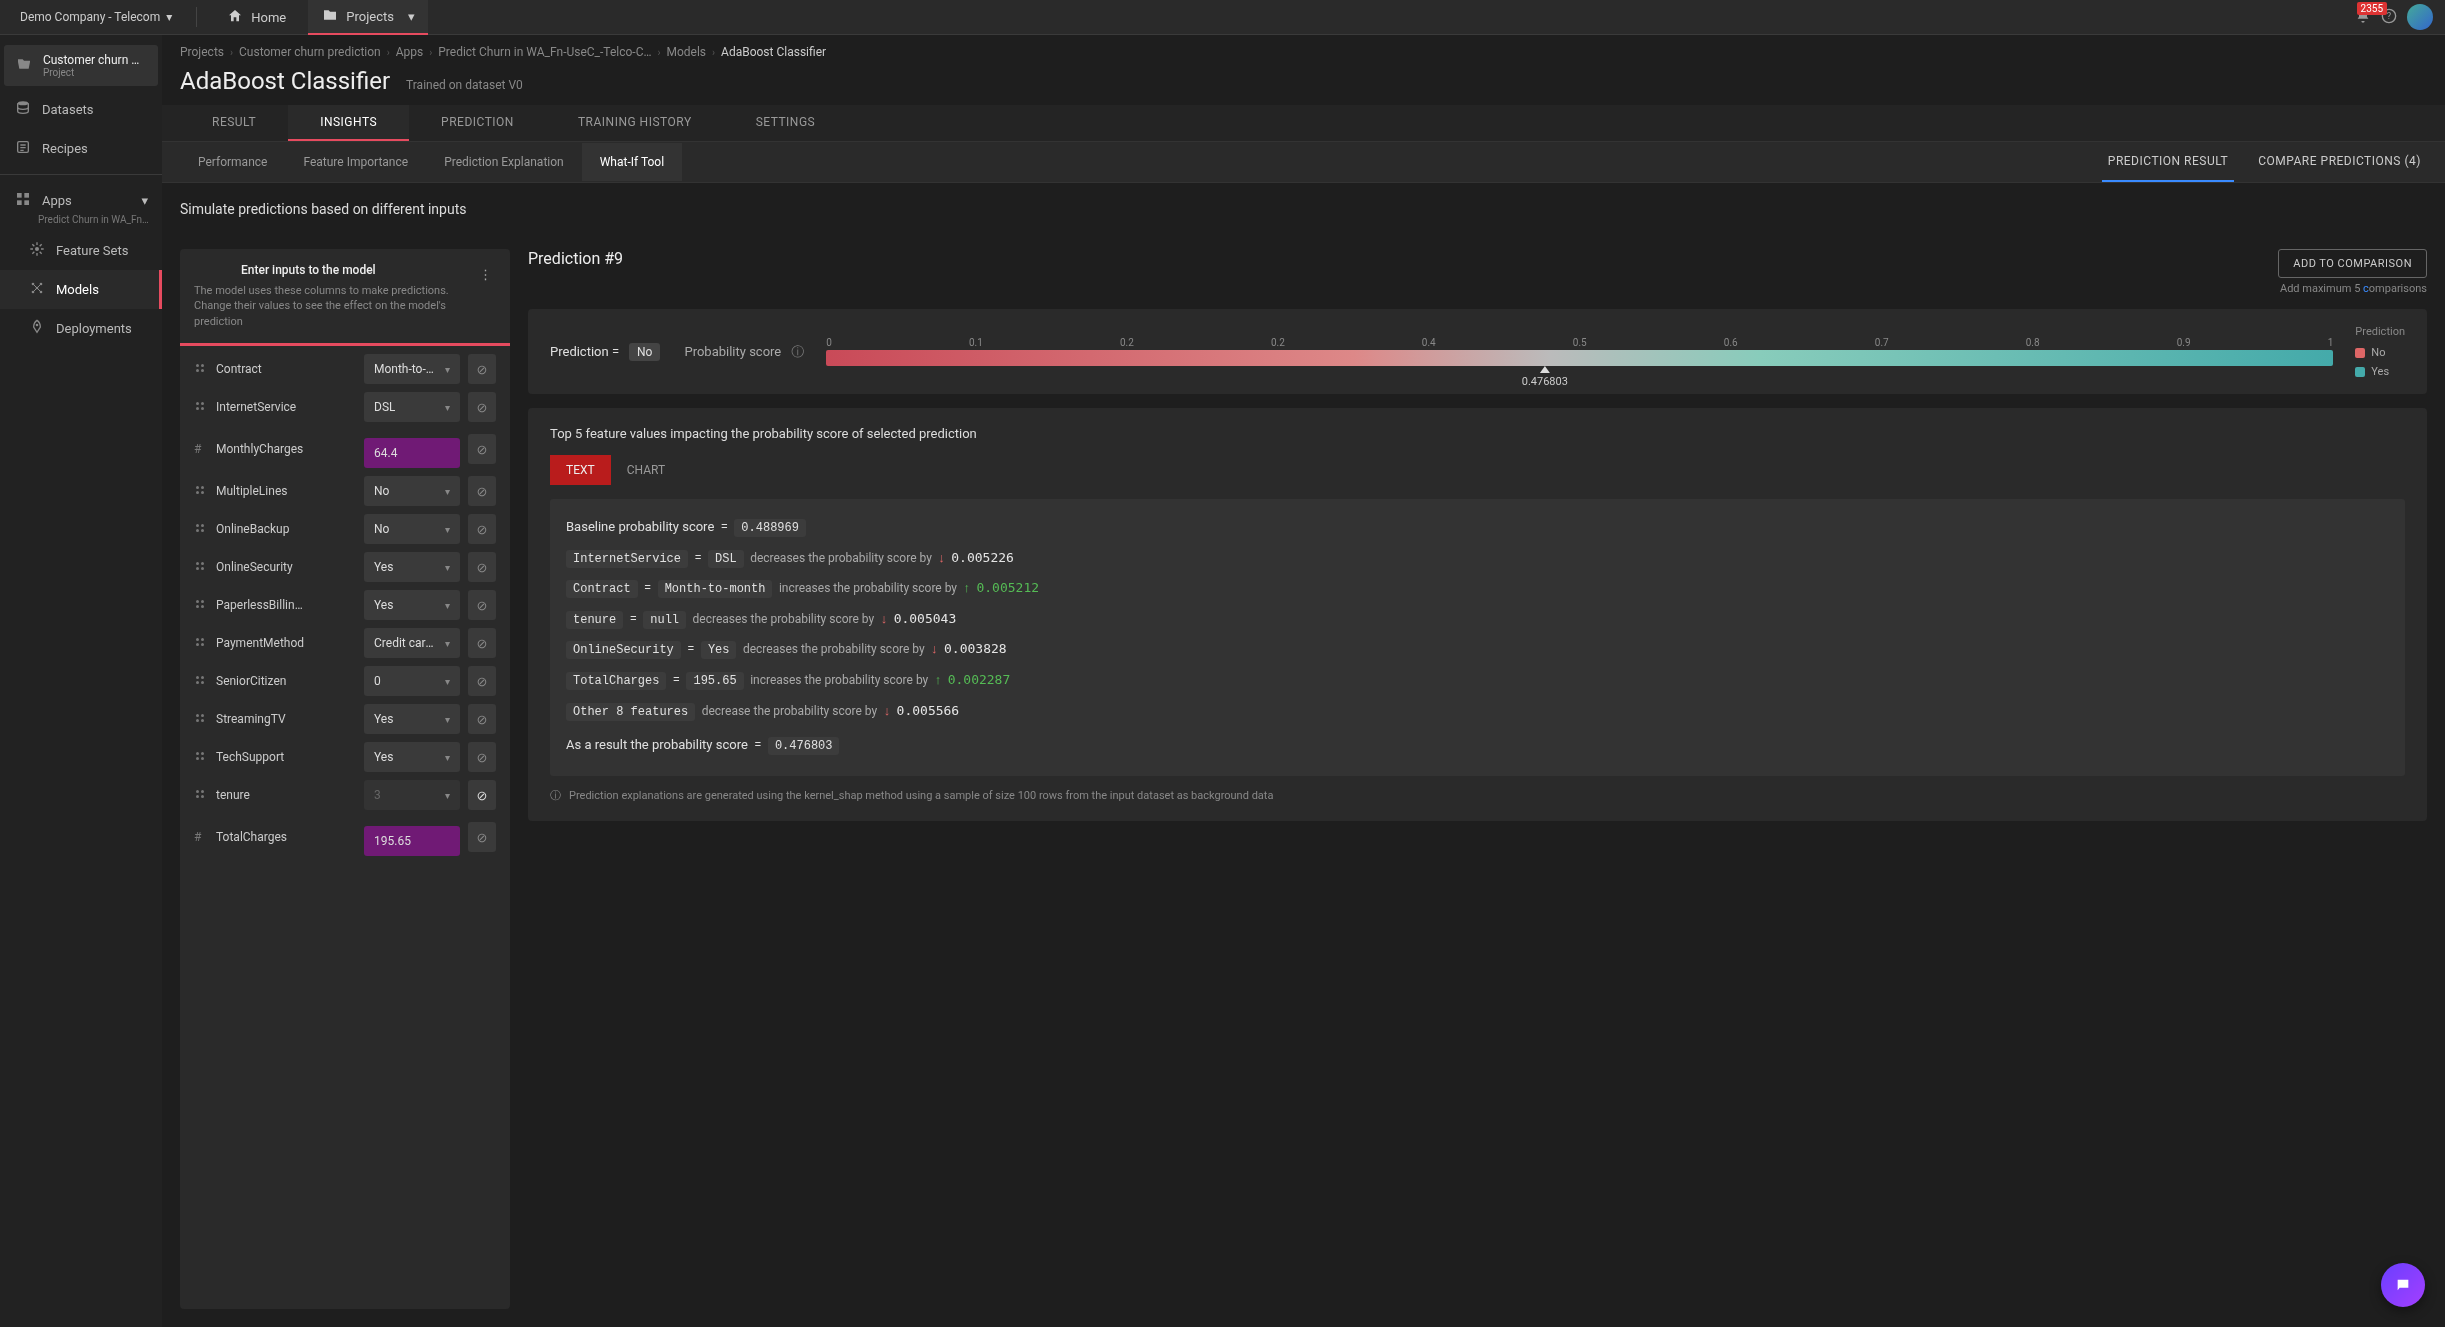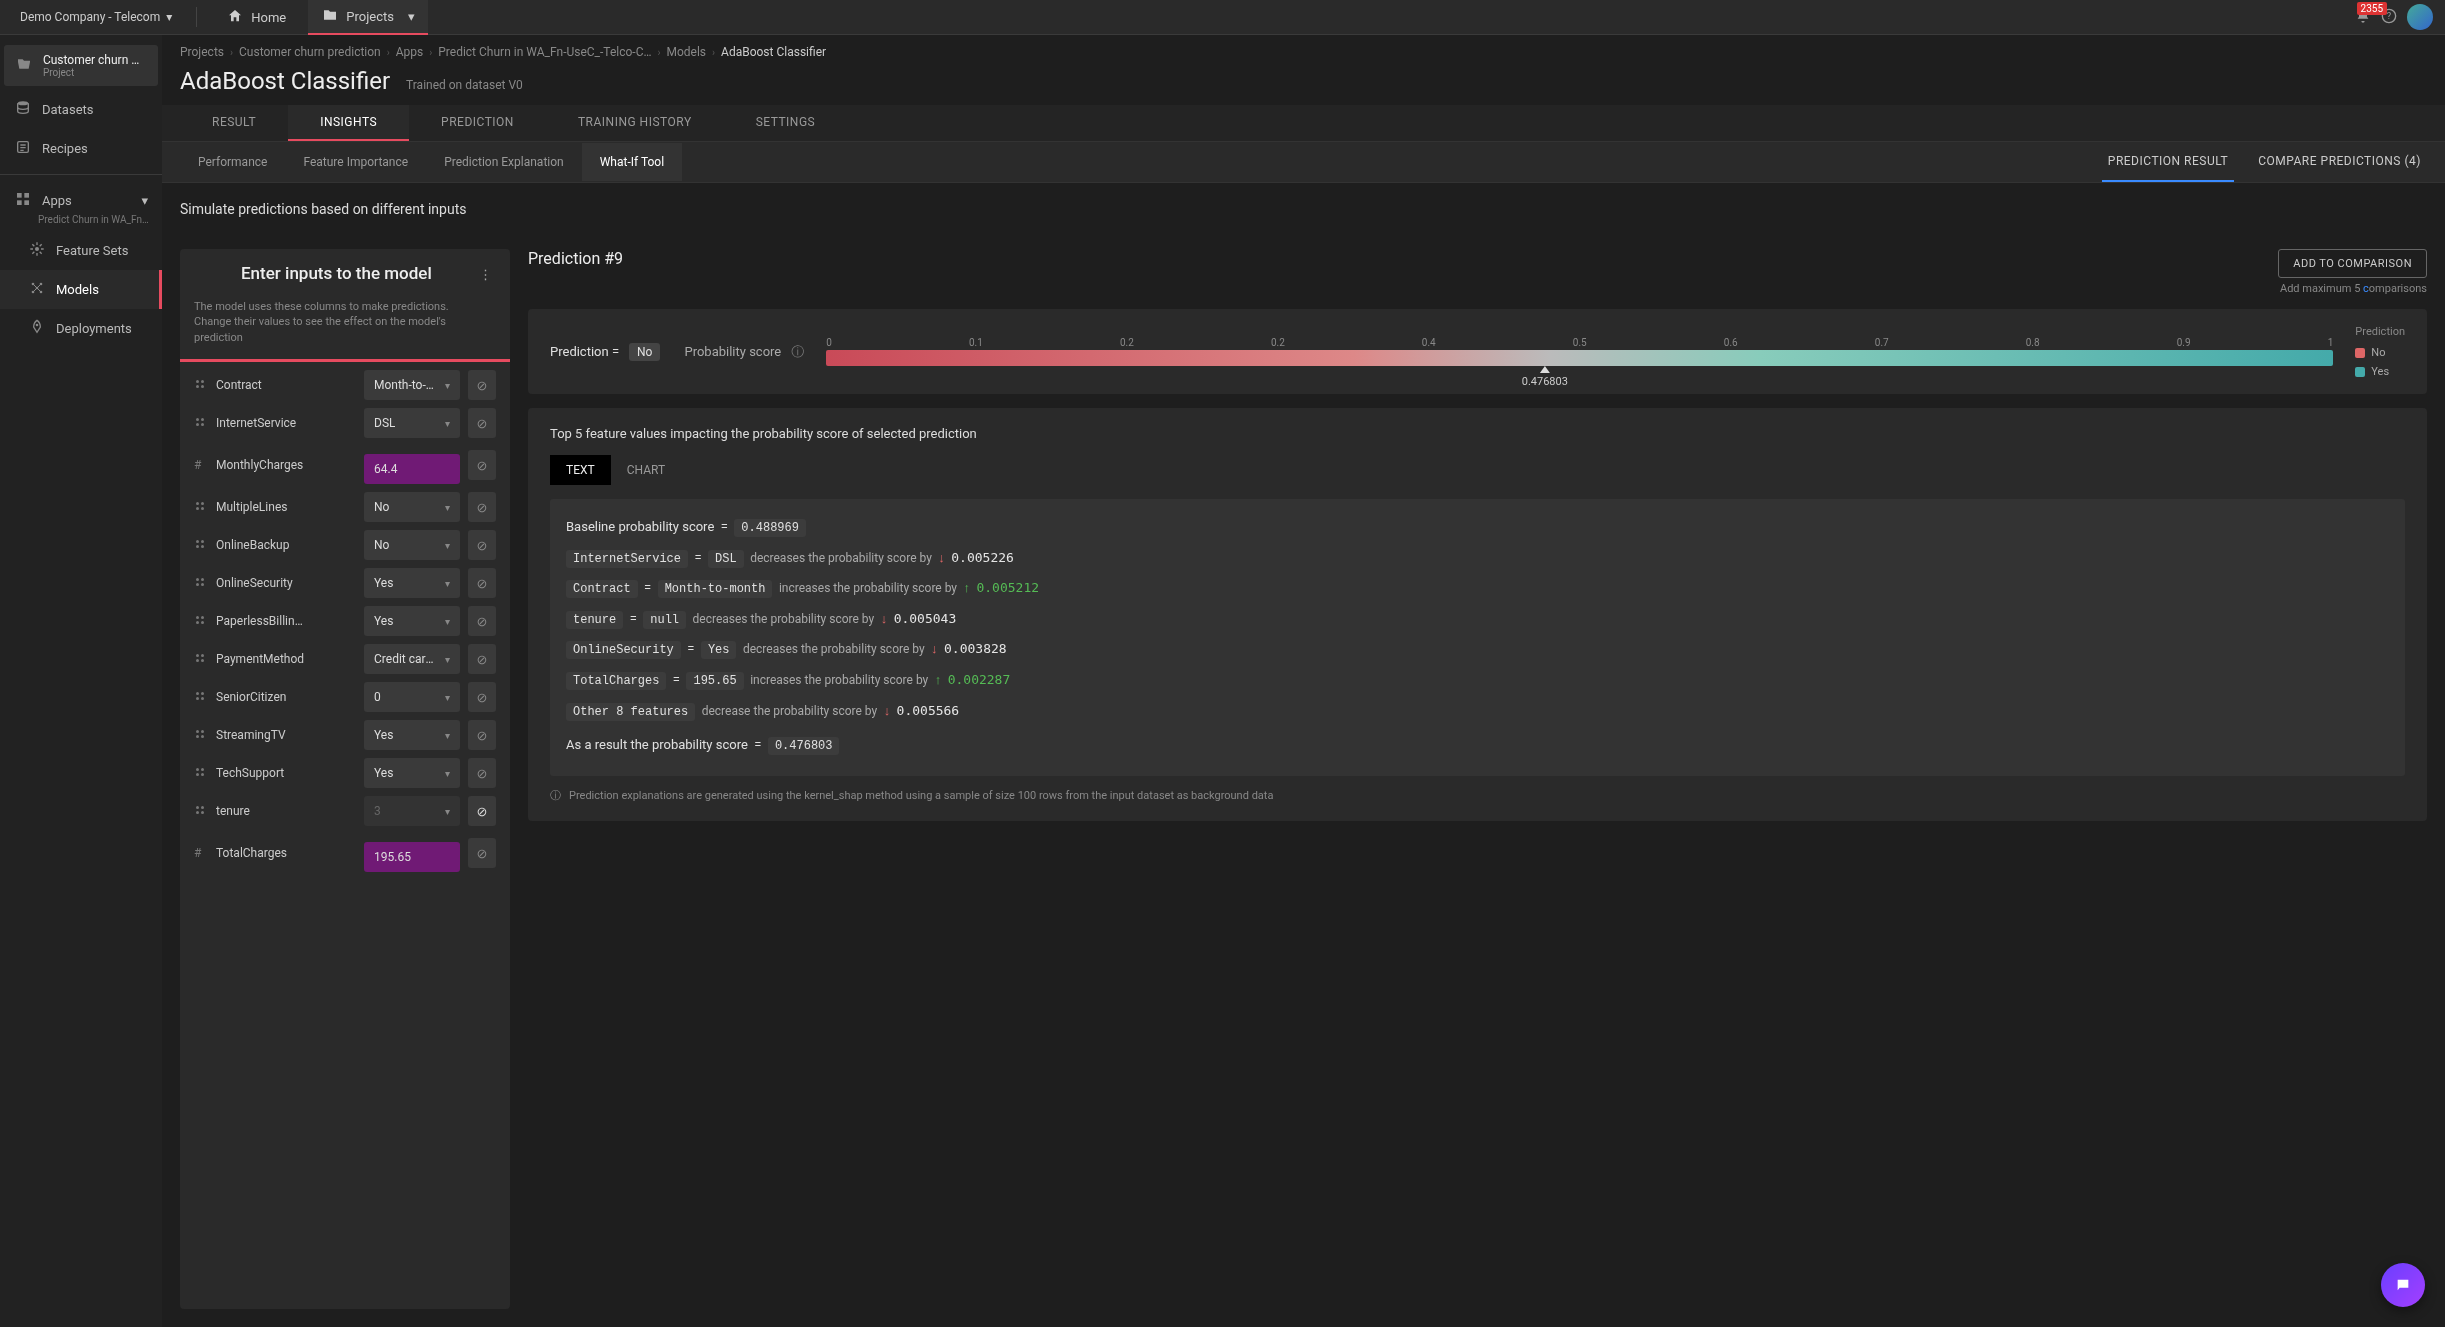--- a/index.html
+++ b/index.html
@@ -55,21 +55,21 @@
 .subtabs-right { margin-left:auto; display:flex; gap:18px; font-size:12px; letter-spacing:0.5px; }
 .subtabs-right .rt { color:#ccc; cursor:pointer; padding:12px 6px; }
 .subtabs-right .rt.active { border-bottom:2px solid #3a8bff; }
 
 .workspace { flex:1; display:flex; gap:18px; padding:18px; overflow:auto; }
 .simulate-header { font-size:14px; color:#ddd; margin-bottom:14px; flex:1; }
 
 
 .left-panel { width:330px; background:#2a2a2a; border-radius:4px; display:flex; flex-direction:column; }
 .left-head { padding:14px; display:flex; justify-content:space-between; }
-.left-head .t1 { font-size:17px; color:#eee; font-weight:500; margin-bottom:16px;padding-left:47px; }
+.left-head .t1 { font-size:12px; color:#eee; font-weight:500; margin-bottom:6px;padding-left:47px; }
 .left-head .t2 { font-size:11px; color:#888; line-height:1.4; }
 .kebab { color:#aaa; cursor:pointer; padding:4px; }
 .accent-bar { height:3px; background:#e64b5f; width:100%; }
 .inputs { flex:1; overflow:auto; padding:8px 14px; }
 .input-row { display:flex; align-items:center; gap:8px; margin-bottom:8px; }
 .input-label { flex:1; display:flex; align-items:center; gap:8px; font-size:12px; color:#ccc; overflow:hidden; }
 .input-label .ic { color:#777; font-size:12px; width:14px; }
 .input-label span.nm { white-space:nowrap; overflow:hidden; text-overflow:ellipsis; }
 .input-ctrl { width:96px; background:#3a3a3a; border:none; color:#ddd; font-size:12px; padding:8px 10px; border-radius:3px; display:flex; align-items:center; justify-content:space-between; cursor:pointer; }
 .input-ctrl.disabled { background:#333; color:#666; }
@@ -104,21 +104,21 @@
 .legend-title { color:#888; margin-bottom:2px;}
 .lg-row { display:flex; align-items:center; gap:6px; }
 .sw { width:10px; height:10px; border-radius:2px; }
 .sw.no { background:#d66; }
 .sw.yes { background:#4aa; }
 
 .impact-card { background:#2a2a2a; border-radius:4px; padding:18px 22px; }
 .impact-title { font-size:13px; color:#ddd; margin-bottom:14px; }
 .impact-tabs { display:flex; gap:0; margin-bottom:14px; }
 .impact-tab { padding:8px 16px; font-size:12px; color:#999; cursor:pointer; }
-.impact-tab.active { background:#000000; color:#eee; }
+.impact-tab.active { background:#b91c1c; color:#eee; }
 .impact-body { background:#333; padding:14px 16px; border-radius:3px; font-size:13px; line-height:2.2; }
 .mono { font-family:"SFMono-Regular",Consolas,"Liberation Mono",Menlo,monospace; background:#3c3c3c; padding:2px 7px; border-radius:3px; font-size:12px; }
 .arrow-down { color:#d66; }
 .arrow-up { color:#5b5; }
 .delta-down { color:#e5e5e5; font-family:monospace; }
 .delta-up { color:#5b5; font-family:monospace; }
 .impact-row { margin-bottom:2px; }
 .impact-note { display:flex; align-items:center; gap:8px; font-size:11px; color:#888; margin-top:12px; }
 .info-ic { color:#888; }
 

